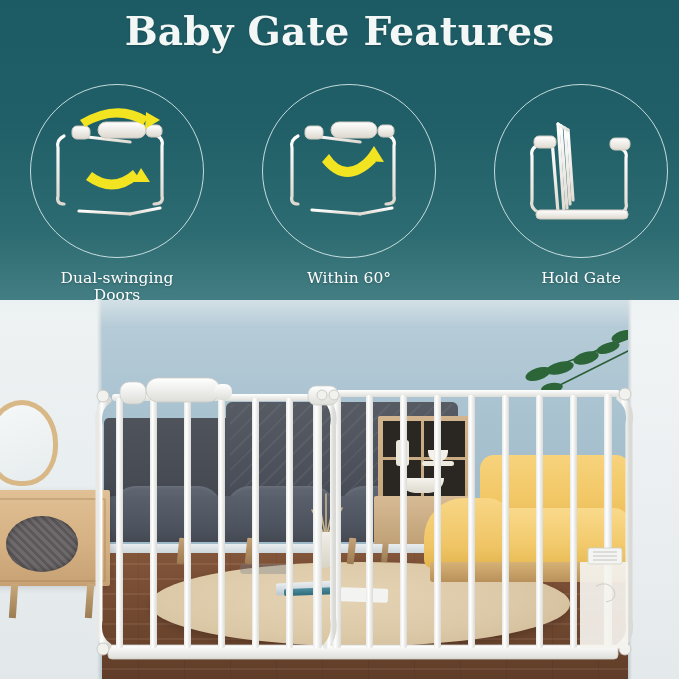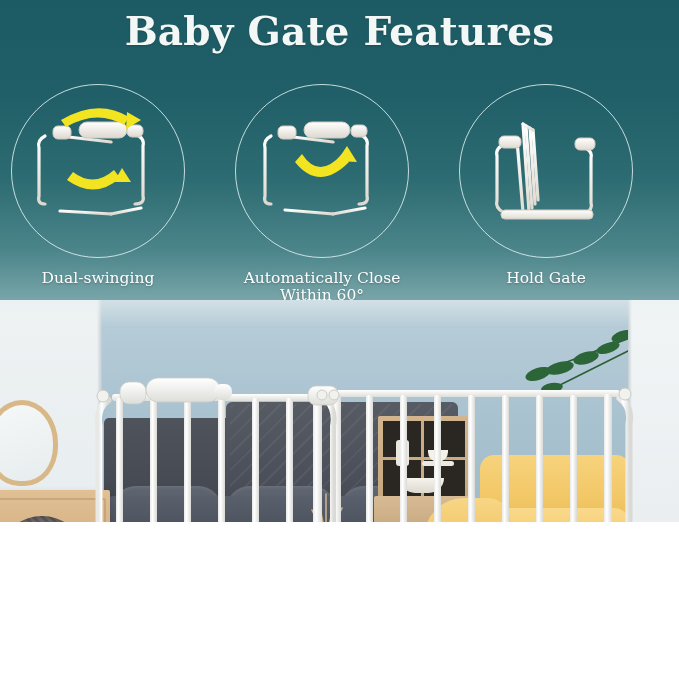--- a/index.html
+++ b/index.html
@@ -1,20 +1,20 @@
 <!DOCTYPE html>
 <html><head>
 <meta charset="utf-8">
 <style>
   html,body{margin:0;padding:0;background:#fff;}
   body{font-family:"Liberation Serif", serif;}
 
   #poster{
     position:relative;
-    width:679px;height:522px;
+    width:679px;height:679px;
     overflow:hidden;
     background:#1d5b64;
     user-select:none;
   }
 
   
   .bg-gradient{
     position:absolute;inset:0;
     background:linear-gradient(180deg,
       #1d5b64 0%,
@@ -37,22 +37,22 @@
     font-family:"DejaVu Serif", serif;
     font-size:39px;
     font-weight:700;
     letter-spacing:.2px;
     text-shadow:0 1px 2px rgba(0,0,0,.18);
   }
 
   
   .features{
     position:absolute;left:0;right:0;top:84px;
-    display:flex;justify-content:flex-start;
-    gap:28px;
+    display:flex;justify-content:flex-end;
+    gap:36px;
   }
   .feature{width:196px;display:flex;flex-direction:column;align-items:center;}
   .circle{
     position:relative;
     width:172px;height:172px;border-radius:50%;
     border:1.4px solid rgba(223,240,241,.85);
     display:flex;align-items:center;justify-content:center;
   }
   .circle svg{display:block;}
   .flabel{
@@ -322,20 +322,21 @@
             <path d="M38,24 Q75,2 106,21 L101,29 Q74,13 43,31 Z"></path>
             <path d="M104,16 L118,24 L103,33 Z"></path>
             <path d="M44,84 Q72,104 97,82 L91,74 Q71,92 50,76 Z"></path>
             <path d="M99,72 L108,86 L91,86 Z"></path>
           </g>
         </svg>
         </span>
       </div>
       <div class="flabel">
         <div>Dual-swinging</div>
+        <div>Doors</div>
       </div>
     </div>
 
     <div class="feature">
       <div class="circle">
         <span>
         <svg width="150" height="150" viewBox="0 0 150 150">
           <defs>
             <linearGradient id="wg2" x1="0" y1="0" x2="0" y2="1">
               <stop offset="0" stop-color="#ffffff"></stop>
@@ -364,21 +365,20 @@
             <rect x="104" y="29" width="16" height="12" rx="5"></rect>
           </g>
           <g fill="#f2e420">
             <path d="M48,66 Q72,96 102,66 L95,58 Q72,84 55,58 Z"></path>
             <path d="M100,50 L110,66 L90,65 Z"></path>
           </g>
         </svg>
         </span>
       </div>
       <div class="flabel">
-        <div>Automatically Close</div>
         <div>Within 60°</div>
       </div>
     </div>
 
     <div class="feature">
       <div class="circle">
         <span>
         <svg width="150" height="150" viewBox="0 0 150 150">
           <defs>
             <linearGradient id="wg3" x1="0" y1="0" x2="0" y2="1">

